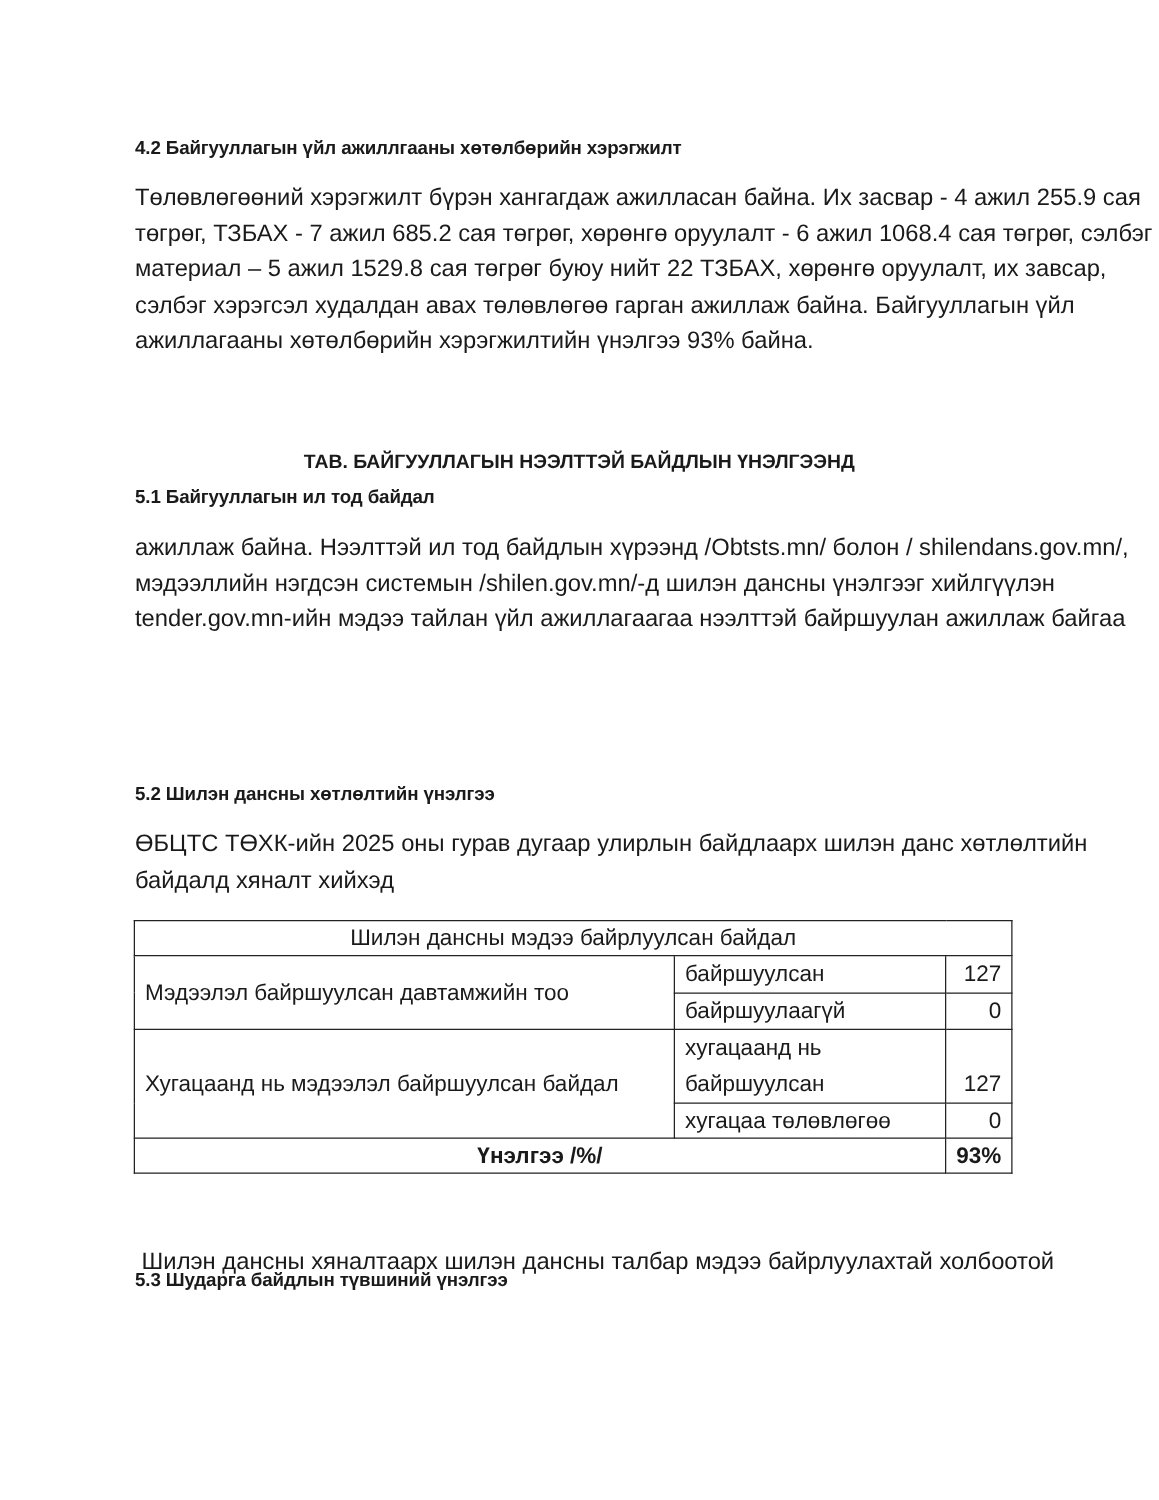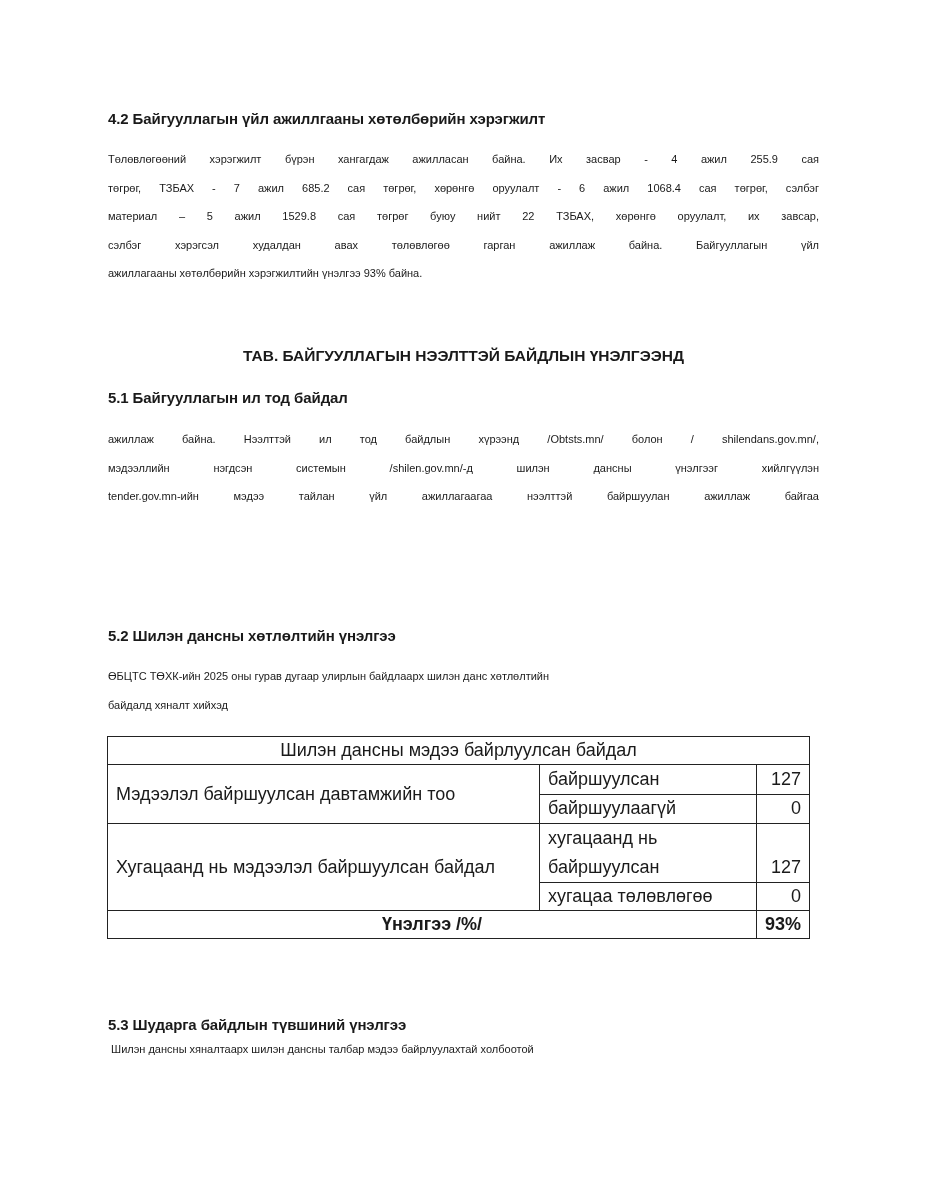--- a/index.html
+++ b/index.html
@@ -35,21 +35,21 @@
       width: 711px;
       text-align: center;
       font-weight: bold;
       font-size: 15.5px;
       white-space: nowrap;
     }
     .para {
       position: absolute;
       left: 0;
       width: 711px;
-      font-size: 11px;
+      font-size: 19px;
       line-height: 28.5px;
       text-align: justify;
       text-align-last: left;
     }
     .para .line {
       display: block;
       text-align: justify;
       text-align-last: justify;
       white-space: nowrap;
       height: 28.5px;
@@ -100,21 +100,21 @@
 
   <div class="heading" style="top:110px;text-align:center;">4.2 Байгууллагын үйл ажиллгааны хөтөлбөрийн хэрэгжилт</div>
   <div class="para" style="top:145px;">
     <span class="line">Төлөвлөгөөний хэрэгжилт бүрэн хангагдаж ажилласан байна. Их засвар - 4 ажил 255.9 сая</span>
     <span class="line">төгрөг, ТЗБАХ - 7 ажил 685.2 сая төгрөг, хөрөнгө оруулалт - 6 ажил 1068.4 сая төгрөг, сэлбэг</span>
     <span class="line">материал – 5 ажил 1529.8 сая төгрөг буюу нийт 22 ТЗБАХ, хөрөнгө оруулалт, их завсар,</span>
     <span class="line">сэлбэг хэрэгсэл худалдан авах төлөвлөгөө гарган ажиллаж байна. Байгууллагын үйл</span>
     <span class="line last">ажиллагааны хөтөлбөрийн хэрэгжилтийн үнэлгээ 93% байна.</span>
   </div>
 
-  <div class="center-heading" style="top:347px;">ТАВ. БАЙГУУЛЛАГЫН НЭЭЛТТЭЙ БАЙДЛЫН ҮНЭЛГЭЭНД</div>
+  <div class="center-heading" style="top:361px;">ТАВ. БАЙГУУЛЛАГЫН НЭЭЛТТЭЙ БАЙДЛЫН ҮНЭЛГЭЭНД</div>
 
   <div class="heading" style="top:389px;">5.1 Байгууллагын ил тод байдал</div>
   <div class="para" style="top:425px;">
     <span class="line">ажиллаж байна.  Нээлттэй ил тод байдлын хүрээнд /Obtsts.mn/ болон / shilendans.gov.mn/,</span>
     <span class="line">мэдээллийн нэгдсэн системын /shilen.gov.mn/-д  шилэн дансны үнэлгээг хийлгүүлэн</span>
     <span class="line">tender.gov.mn-ийн  мэдээ тайлан үйл ажиллагаагаа нээлттэй байршуулан ажиллаж байгаа</span>
   </div>
 
   <div class="heading" style="top:627px;">5.2 Шилэн дансны хөтлөлтийн үнэлгээ</div>
   <div class="para" style="top:662px;">
@@ -153,19 +153,19 @@
       <td>хугацаа төлөвлөгөө</td>
       <td class="num">0</td>
     </tr>
     <tr>
       <td class="total-label" colspan="2">Үнэлгээ /%/</td>
       <td class="total-value">93%</td>
     </tr>
   </tbody>
     </table>
 
-  <div class="para" style="top:978px; white-space:pre;">
+  <div class="para" style="top:939px; white-space:pre;">
     <span class="line last" style="white-space:pre;"> Шилэн дансны хяналтаарх шилэн дансны талбар мэдээ байрлуулахтай холбоотой</span>
   </div>
 
   <div class="heading" style="top:1016px;">5.3 Шударга байдлын түвшиний үнэлгээ</div>
 
 </div>
 
 </body></html>

